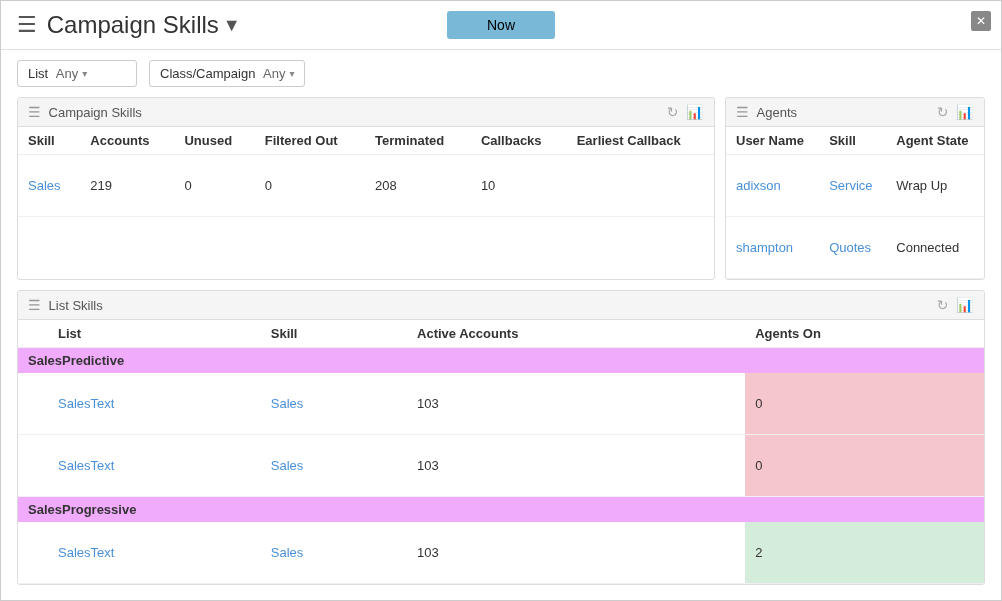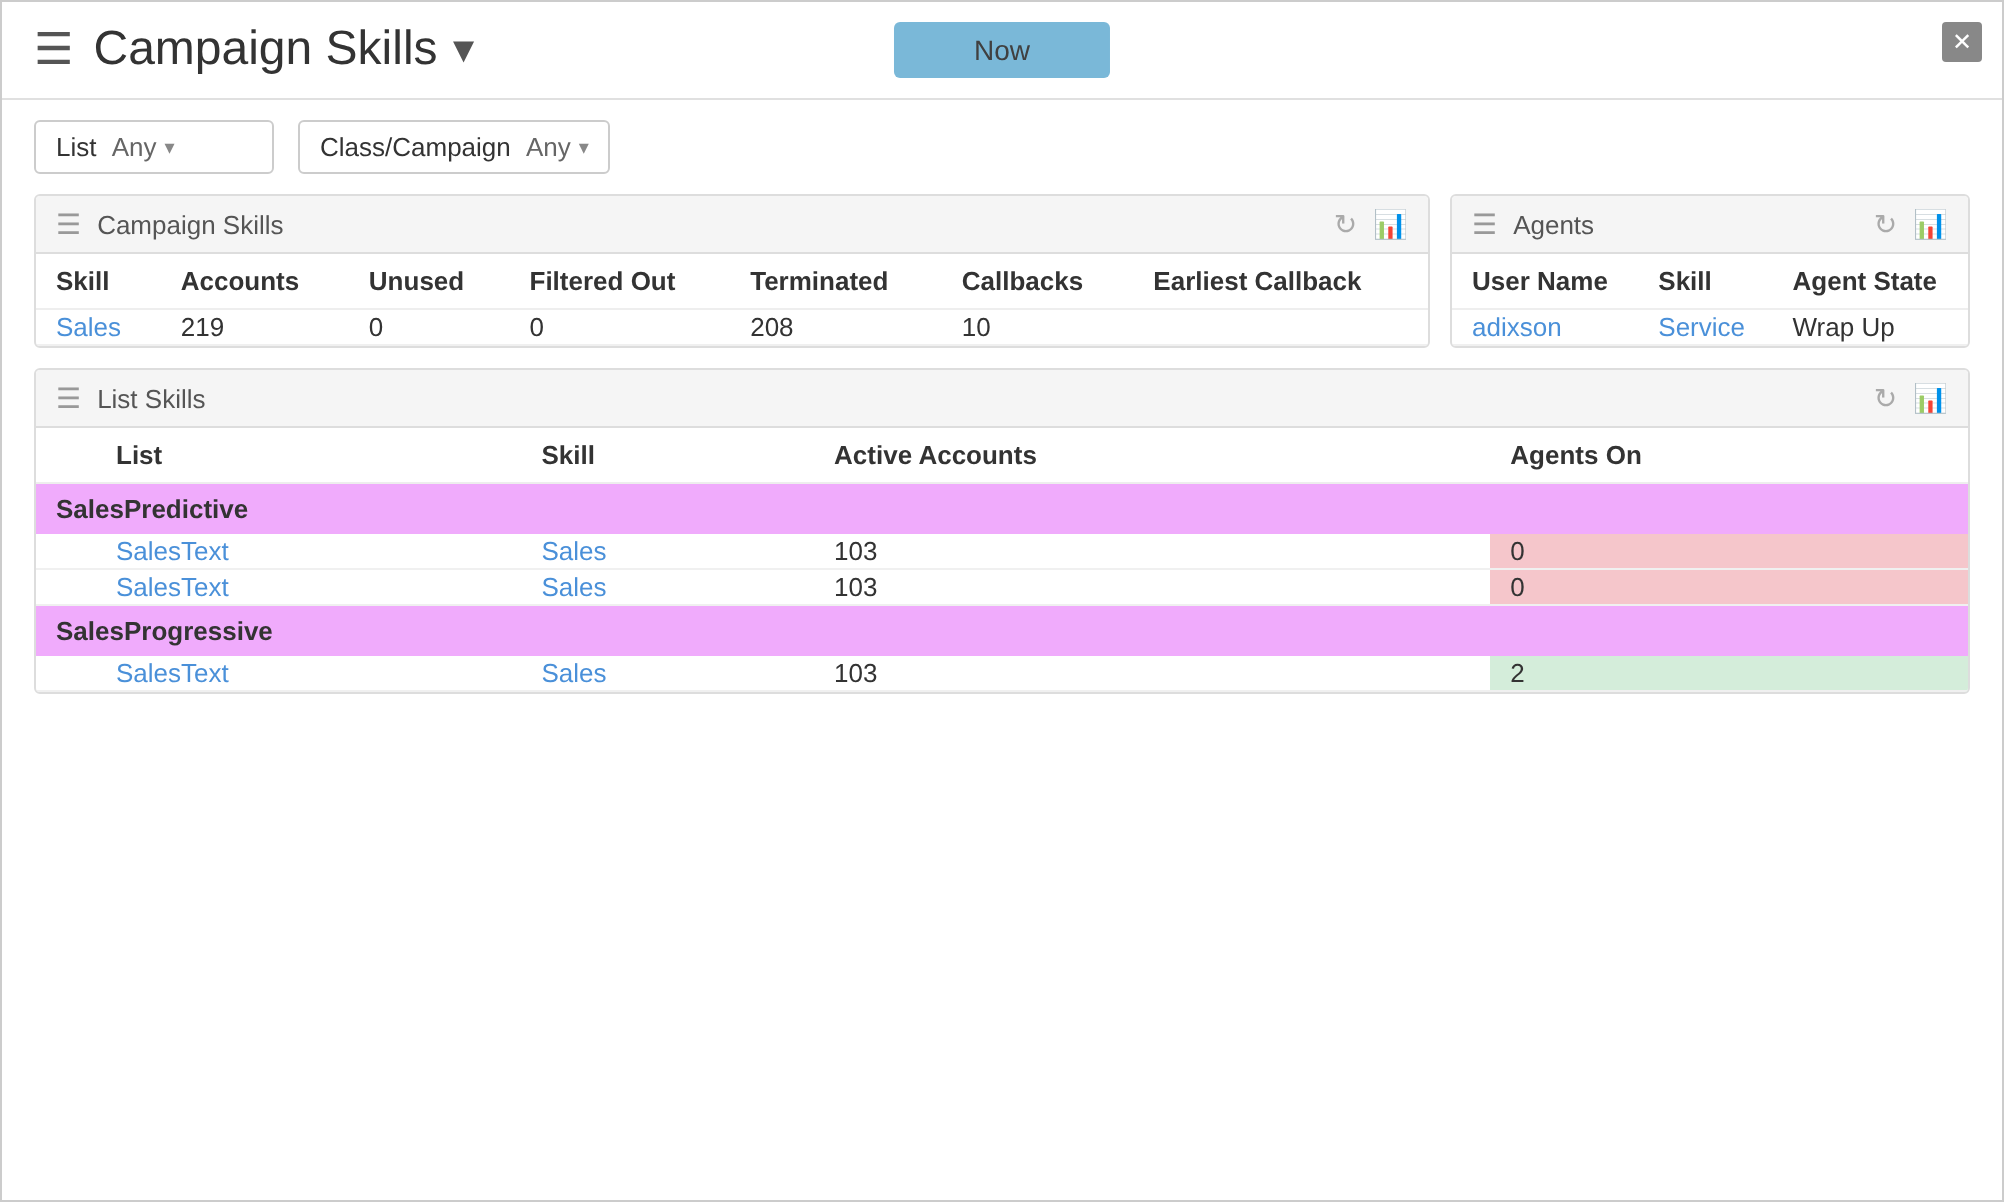--- a/index.html
+++ b/index.html
@@ -41,21 +41,21 @@
       font-size: 18px;
       color: #555;
       margin-left: 4px;
       cursor: pointer;
     }
     .now-button {
       position: absolute;
       left: 50%;
       transform: translateX(-50%);
       background: #7ab8d8;
-      color: #404040;
+      color: #000000;
       border: none;
       padding: 6px 40px;
       font-size: 14px;
       cursor: pointer;
       border-radius: 3px;
     }
     .close-button {
       position: absolute;
       right: 10px;
       top: 10px;
@@ -135,21 +135,21 @@
     }
     th {
       text-align: left;
       padding: 6px 10px;
       font-weight: bold;
       color: #333;
       font-size: 13px;
       border-bottom: 1px solid #eee;
     }
     td {
-      padding: 1px 10px;
+      padding: 23px 10px;
       color: #333;
       font-size: 13px;
     }
     .link-blue { color: #4a90d9; cursor: pointer; text-decoration: none; }
 
     .bottom-panel {
       padding: 0 16px;
     }
     .panel-list-skills {
       border: 1px solid #ddd;
@@ -255,20 +255,25 @@
             <th>User Name</th>
             <th>Skill</th>
             <th>Agent State</th>
           </tr>
         </thead>
         <tbody id="agents-tbody">
         <tr class="data-row">
     <td><a class="link-blue">adixson</a></td>
     <td><a class="link-blue">Service</a></td>
     <td>Wrap Up</td>
+  </tr>
+            <tr class="data-row">
+    <td><a class="link-blue">shampton</a></td>
+    <td><a class="link-blue">Quotes</a></td>
+    <td>Connected</td>
   </tr>
           </tbody>
       </table>
     </div>
   </div>
 
   <div class="bottom-panel">
     <div class="panel panel-list-skills">
       <div class="panel-header">
         <div class="panel-header-left">

